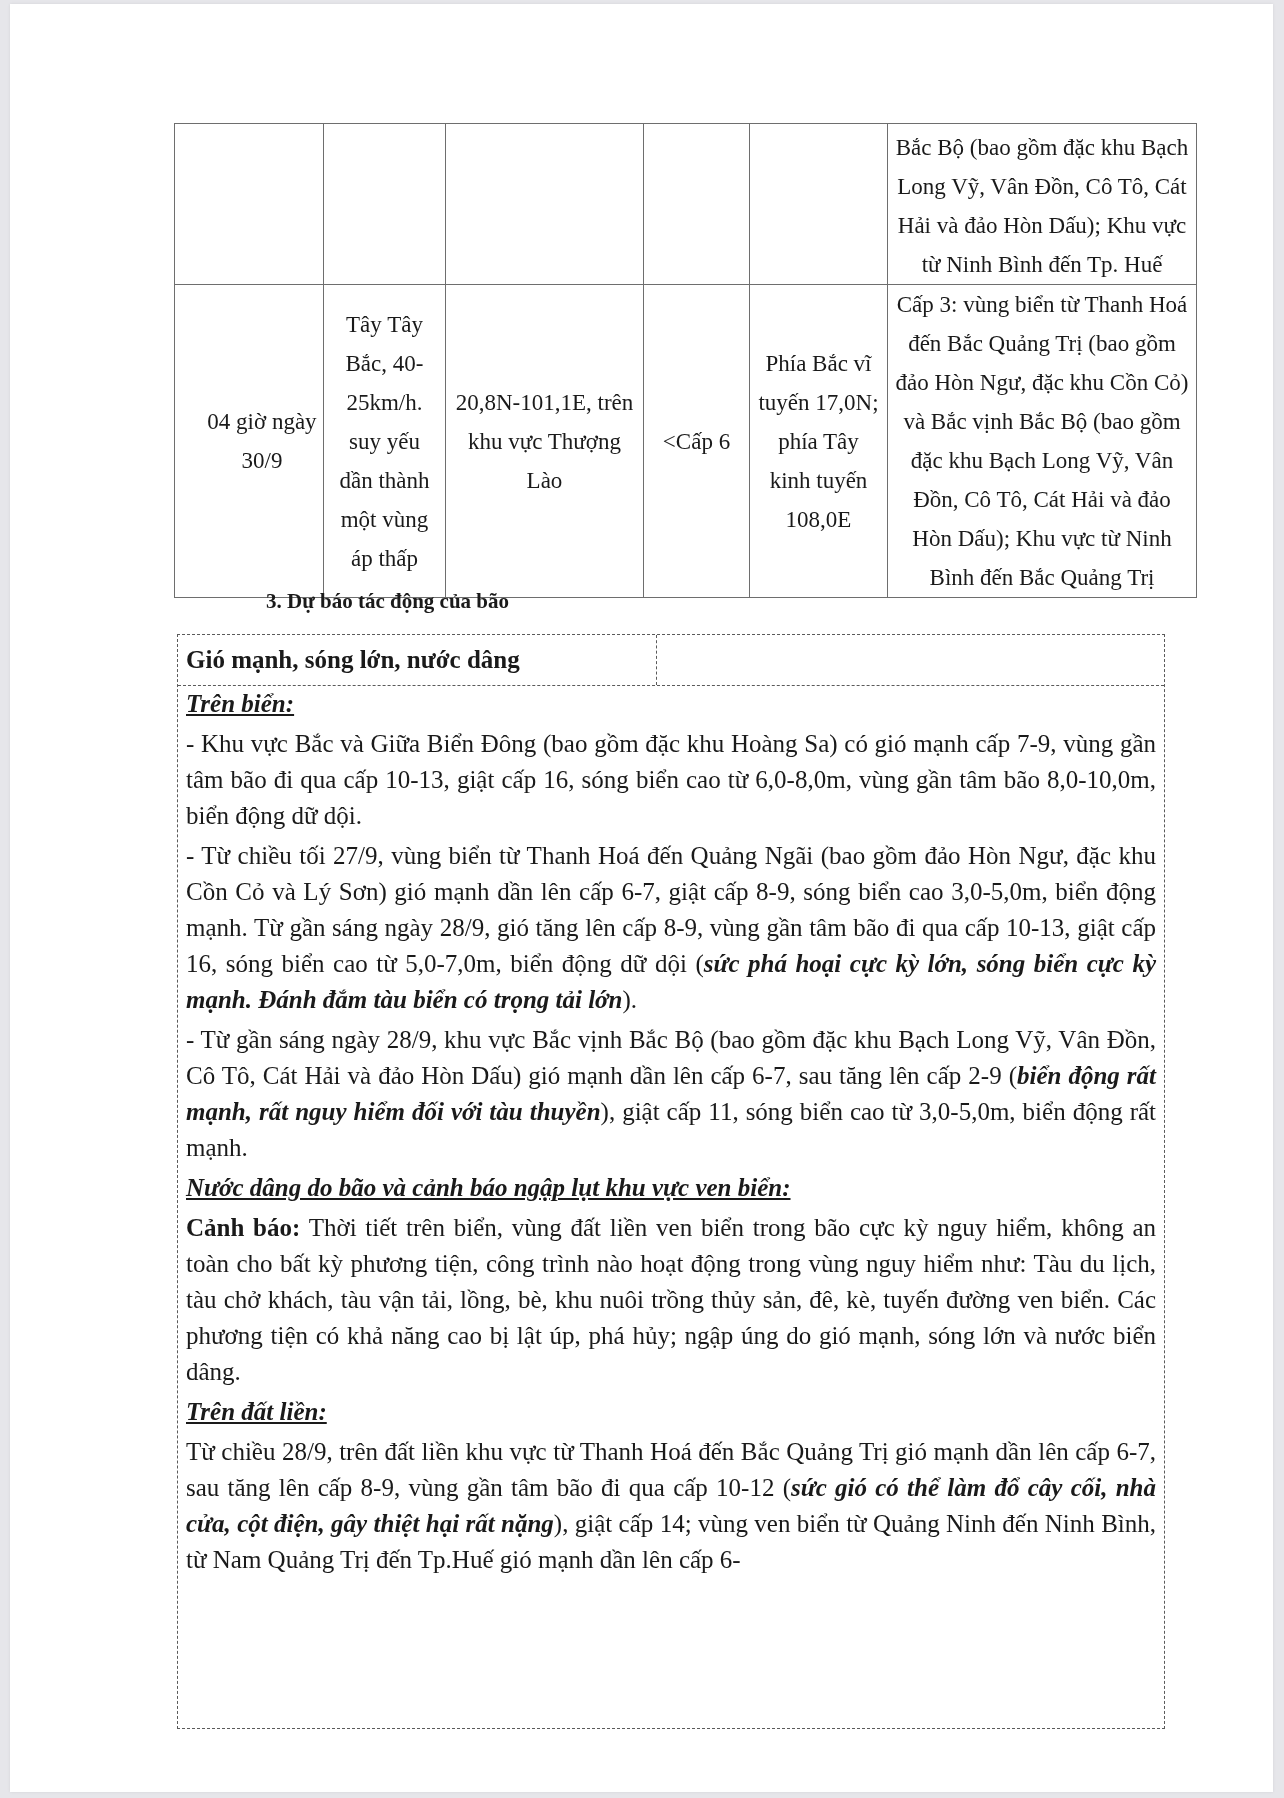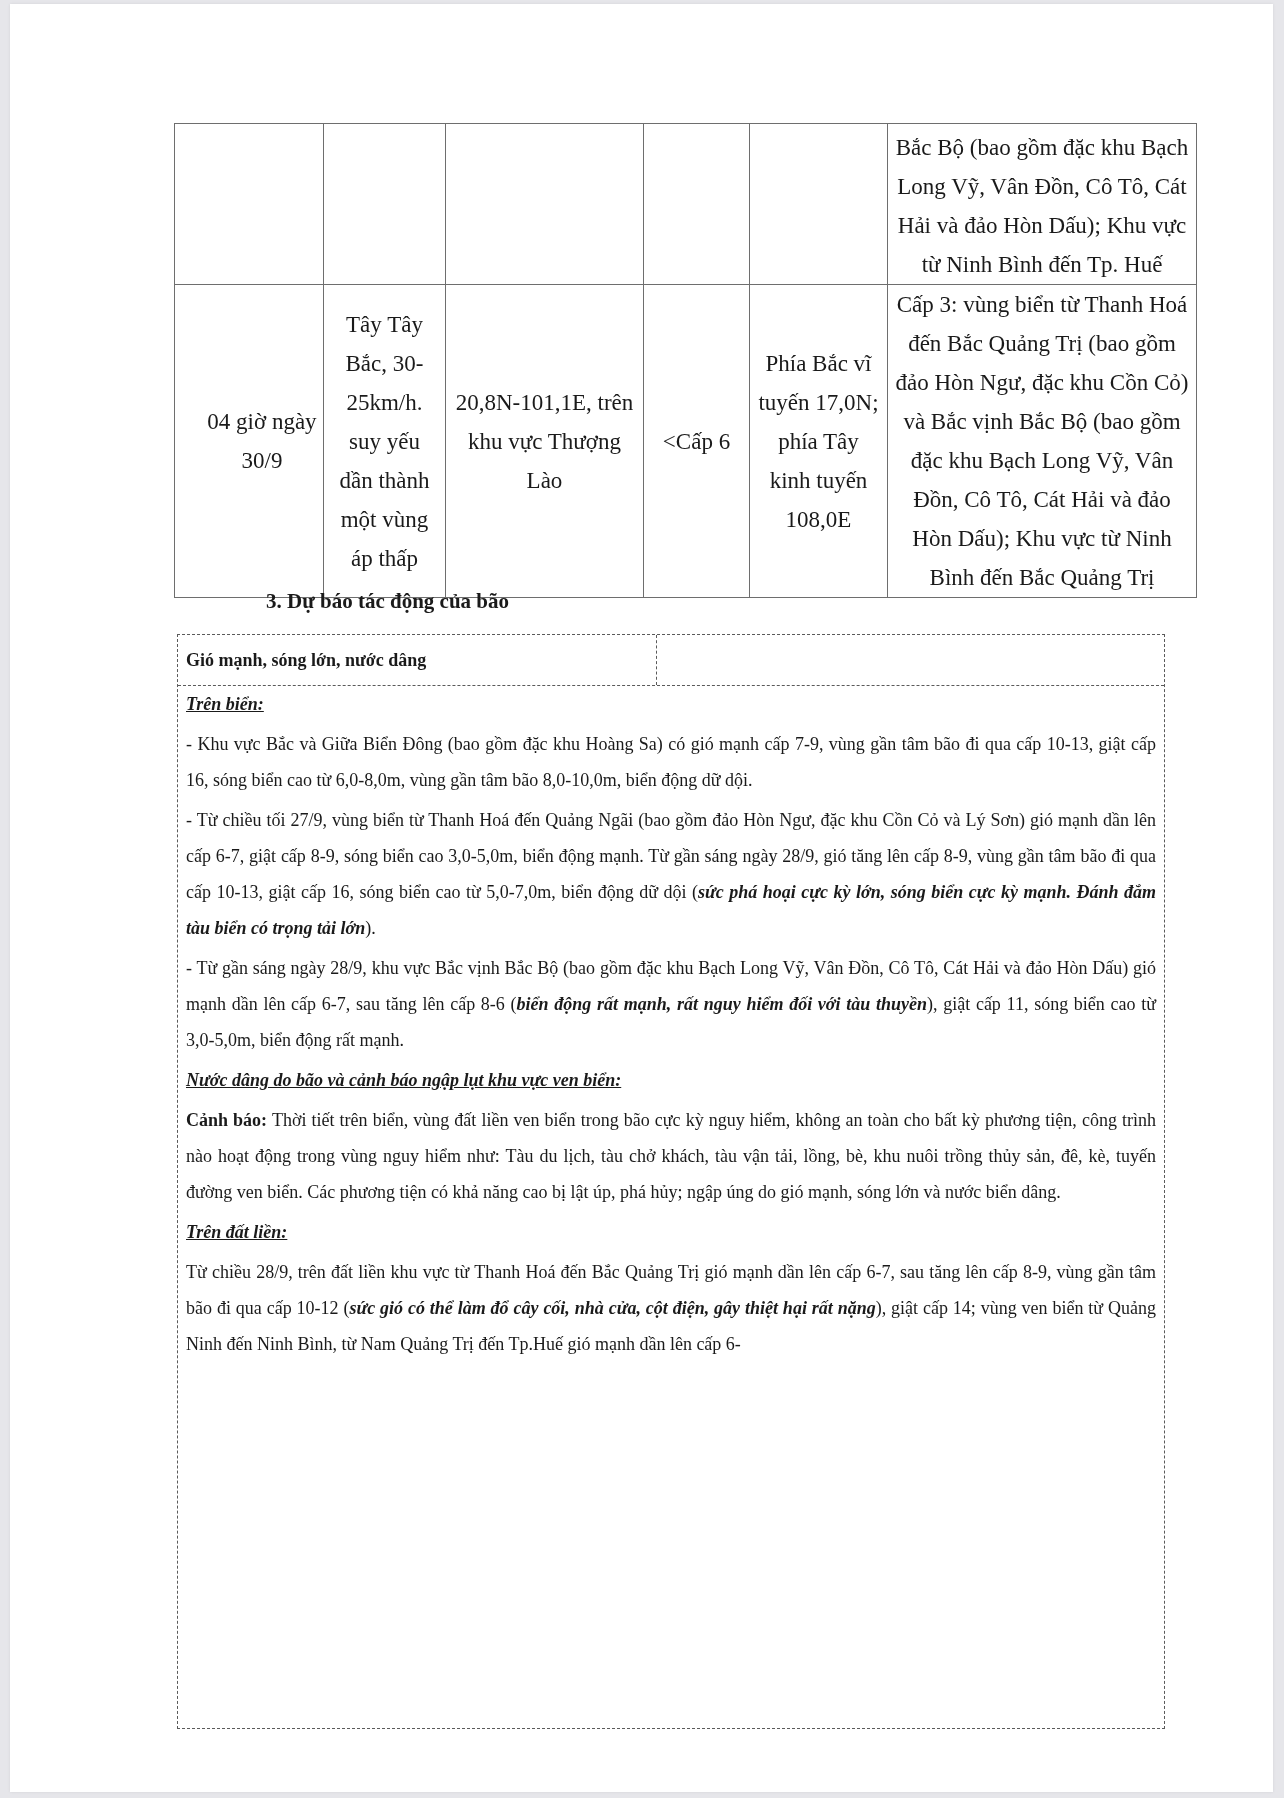--- a/index.html
+++ b/index.html
@@ -50,21 +50,21 @@
     font-weight: bold;
   }
 
   
   .impact {
     position: absolute;
     left: 167px; top: 630px;
     width: 988px; height: 1095px;
     border: 1px dashed #5a5a5a;
     box-sizing: border-box;
-    font-size: 18px;
+    font-size: 25px;
     line-height: 36px;
   }
   .impact-head {
     height: 50px;
     display: flex;
     border-bottom: 1px dashed #5a5a5a;
   }
   .impact-head .hcell {
     width: 479px;
     border-right: 1px dashed #5a5a5a;
@@ -94,41 +94,41 @@
         <tr class="r1">
       <td class="c1"></td>
       <td class="c2"></td>
       <td class="c3"></td>
       <td class="c4"></td>
       <td class="c5"></td>
       <td class="c6"><span>Bắc Bộ (bao gồm đặc khu Bạch Long Vỹ, Vân Đồn, Cô Tô, Cát Hải và đảo Hòn Dấu); Khu vực từ Ninh Bình đến Tp. Huế</span></td>
     </tr>
     <tr class="r2">
       <td class="c1">04 giờ ngày 30/9</td>
-      <td class="c2">Tây Tây Bắc, 30-25km/h. suy yếu dần thành một vùng áp thấp</td>
+      <td class="c2">Tây Tây Bắc, 40-25km/h. suy yếu dần thành một vùng áp thấp</td>
       <td class="c3">20,8N-101,1E, trên khu vực Thượng Lào</td>
       <td class="c4">&lt;Cấp 6</td>
       <td class="c5">Phía Bắc vĩ tuyến 17,0N; phía Tây kinh tuyến 108,0E</td>
       <td class="c6"><span class="bold">Cấp 3</span><span>: vùng biển từ Thanh Hoá đến Bắc Quảng Trị (bao gồm đảo Hòn Ngư, đặc khu Cồn Cỏ) và Bắc vịnh Bắc Bộ (bao gồm đặc khu Bạch Long Vỹ, Vân Đồn, Cô Tô, Cát Hải và đảo Hòn Dấu); Khu vực từ Ninh Bình đến Bắc Quảng Trị</span></td>
     </tr>
   </tbody>
     </table>
 
   <div class="section-title">3. Dự báo tác động của bão</div>
 
   <div class="impact">
     <div class="impact-head">
       <div class="hcell">Gió mạnh, sóng lớn, nước dâng</div>
       <div class="hcell2"></div>
     </div>
     <div class="impact-body">
       <p class="sub">Trên biển:</p>
       <p class="gap">- Khu vực Bắc và Giữa Biển Đông (bao gồm đặc khu Hoàng Sa) có gió mạnh cấp 7-9, vùng gần tâm bão đi qua cấp 10-13, giật cấp 16, sóng biển cao từ 6,0-8,0m, vùng gần tâm bão 8,0-10,0m, biển động dữ dội.</p>
       <p class="gap"><span>- Từ chiều tối 27/9, vùng biển từ Thanh Hoá đến Quảng Ngãi (bao gồm đảo Hòn Ngư, đặc khu Cồn Cỏ và Lý Sơn) gió mạnh dần lên cấp 6-7, giật cấp 8-9, sóng biển cao 3,0-5,0m, biển động mạnh. Từ gần sáng ngày 28/9, gió tăng lên cấp 8-9, vùng gần tâm bão đi qua cấp 10-13, giật cấp 16, sóng biển cao từ 5,0-7,0m, biển động dữ dội (</span><span class="bi">sức phá hoại cực kỳ lớn, sóng biển cực kỳ mạnh. Đánh đắm tàu biển có trọng tải lớn</span><span>).</span></p>
-      <p class="gap"><span>- Từ gần sáng ngày 28/9, khu vực Bắc vịnh Bắc Bộ (bao gồm đặc khu Bạch Long Vỹ, Vân Đồn, Cô Tô, Cát Hải và đảo Hòn Dấu) gió mạnh dần lên cấp 6-7, sau tăng lên cấp 8-6 (</span><span class="bi">biển động rất mạnh, rất nguy hiểm đối với tàu thuyền</span><span>), giật cấp 11, sóng biển cao từ 3,0-5,0m, biển động rất mạnh.</span></p>
+      <p class="gap"><span>- Từ gần sáng ngày 28/9, khu vực Bắc vịnh Bắc Bộ (bao gồm đặc khu Bạch Long Vỹ, Vân Đồn, Cô Tô, Cát Hải và đảo Hòn Dấu) gió mạnh dần lên cấp 6-7, sau tăng lên cấp 2-9 (</span><span class="bi">biển động rất mạnh, rất nguy hiểm đối với tàu thuyền</span><span>), giật cấp 11, sóng biển cao từ 3,0-5,0m, biển động rất mạnh.</span></p>
       <p class="sub gap">Nước dâng do bão và cảnh báo ngập lụt khu vực ven biển:</p>
       <p class="gap"><span class="b">Cảnh báo:</span><span> Thời tiết trên biển, vùng đất liền ven biển trong bão cực kỳ nguy hiểm, không an toàn cho bất kỳ phương tiện, công trình nào hoạt động trong vùng nguy hiểm như: Tàu du lịch, tàu chở khách, tàu vận tải, lồng, bè, khu nuôi trồng thủy sản, đê, kè, tuyến đường ven biển. Các phương tiện có khả năng cao bị lật úp, phá hủy; ngập úng do gió mạnh, sóng lớn và nước biển dâng.</span></p>
       <p class="sub gap">Trên đất liền:</p>
       <p class="gap"><span>Từ chiều 28/9, trên đất liền khu vực từ Thanh Hoá đến Bắc Quảng Trị gió mạnh dần lên cấp 6-7, sau tăng lên cấp 8-9, vùng gần tâm bão đi qua cấp 10-12 (</span><span class="bi">sức gió có thể làm đổ cây cối, nhà cửa, cột điện, gây thiệt hại rất nặng</span><span>), giật cấp 14; vùng ven biển từ Quảng Ninh đến Ninh Bình, từ Nam Quảng Trị đến Tp.Huế gió mạnh dần lên cấp 6-</span></p>
     </div>
   </div>
 
 </div>
 
 </body></html>

